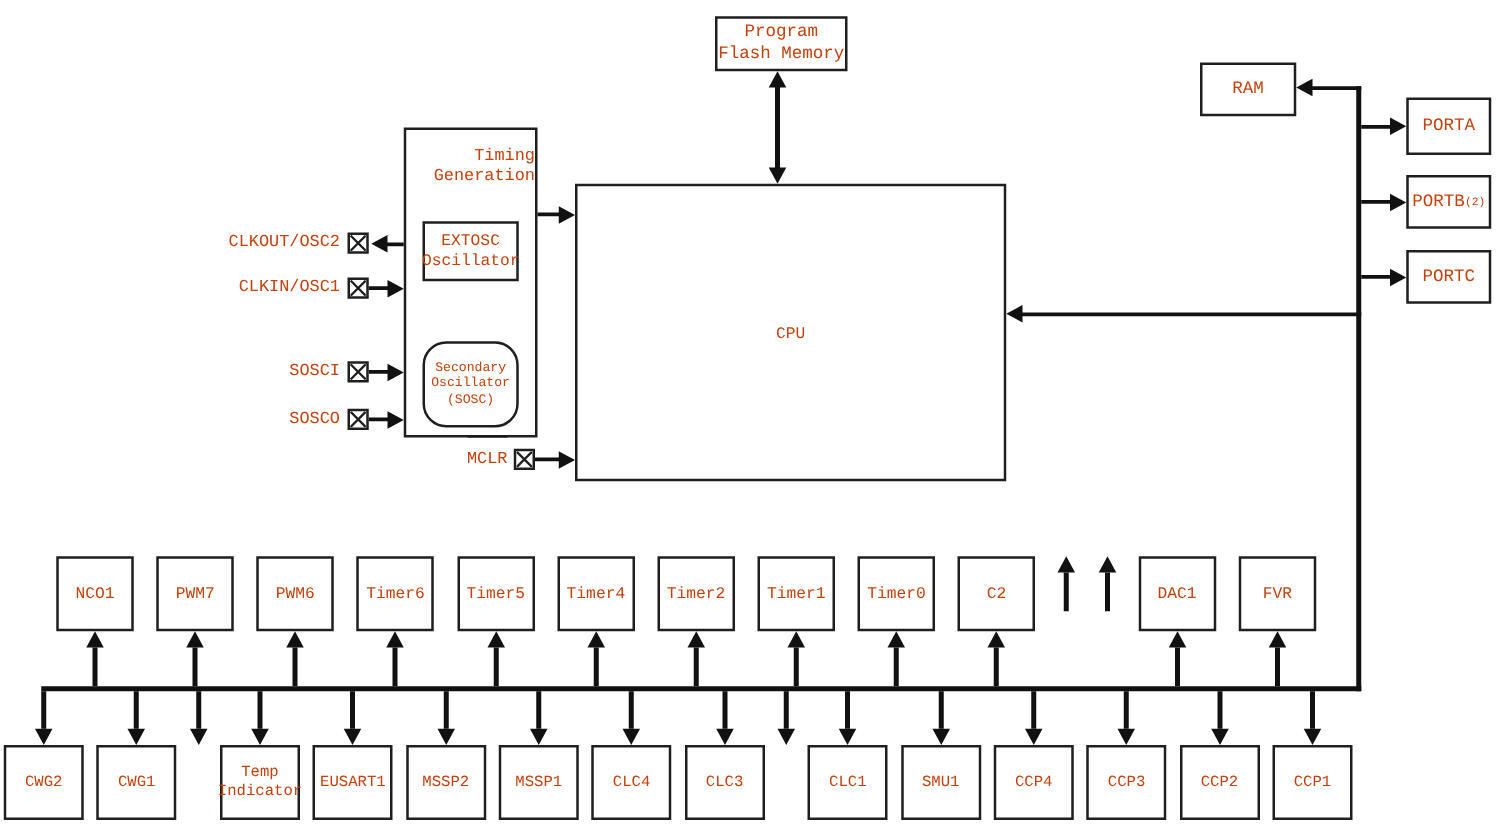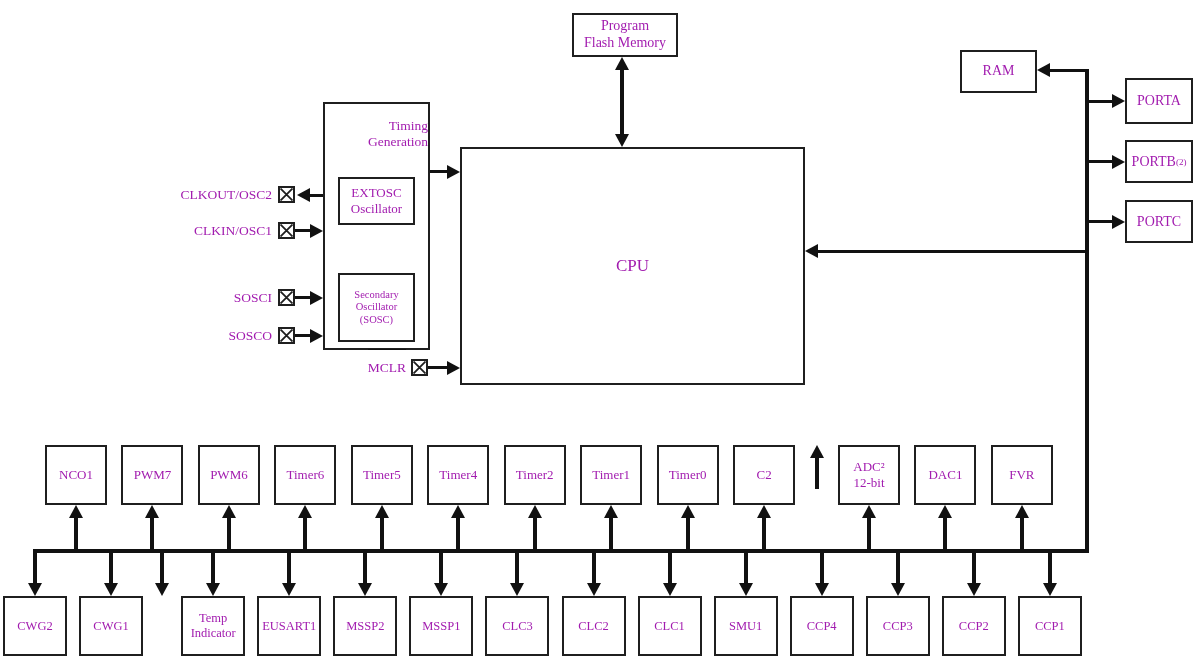--- a/index.html
+++ b/index.html
@@ -1,18 +1,18 @@
 <!DOCTYPE html>
 <html><head>
 <meta charset="utf-8">
 <style>
   html,body{margin:0;padding:0;background:#fff;}
   .canvas{
     position:relative;width:1200px;height:661px;background:#fff;overflow:hidden;
-    font-family:Liberation Serif, serif;color:#a21caf;
+    font-family:Liberation Mono, monospace;color:#c2410c;
   }
   
   .dbox{
     position:absolute;box-sizing:border-box;border:2px solid #1f1f1f;background:#fff;
     display:flex;align-items:center;justify-content:center;text-align:center;
   }
   .box-label{white-space:pre-line;line-height:1.2;}
   
   .hline{position:absolute;height:3px;background:#111;}
   .vline{position:absolute;width:3px;background:#111;}
@@ -44,21 +44,21 @@
   .pbox-bot{width:64px;height:60px;font-size:12.5px;}
   .arr{display:flex;flex-direction:column;align-items:center;}
   .arr .stem{width:4px;flex:1;background:#111;}
   .arr .head-u{width:0;height:0;border-left:7px solid transparent;border-right:7px solid transparent;border-bottom:13px solid #111;}
   .arr .head-d{width:0;height:0;border-left:7px solid transparent;border-right:7px solid transparent;border-top:13px solid #111;}
   .arr-up{height:44px;}
   .arr-down{height:43px;}
   sup.note{font-size:9px;vertical-align:super;line-height:0;}
   .fs14{font-size:14px;}
   .fs13{font-size:13px;}
-  .fs17{font-size:17px;}
+  .fs17{font-size:13px;}
   .fs10{font-size:10.5px;}
 </style>
 </head>
 <body>
 
 <div class="canvas">
 
   <div class="dbox fs14" style="left:572px;top:13px;width:106px;height:44px;">
     <span class="box-label">Program
 Flash Memory</span>
@@ -105,21 +105,21 @@
   <div class="hline" style="left:817px;top:250px;width:272px;"></div>
 
   <div class="dbox" style="left:323px;top:102px;width:107px;height:248px;align-items:flex-start;">
     <div class="timing-title box-label">Timing
 Generation</div>
   </div>
   <div class="dbox fs13" style="left:338px;top:177px;width:77px;height:48px;">
     <span class="box-label">EXTOSC
 Oscillator</span>
   </div>
-  <div class="dbox fs10" style="left:338px;top:273px;width:77px;height:69px;">
+  <div class="dbox fs10" style="left:338px;top:273px;width:77px;height:69px;border-radius:19px;">
     <span class="box-label">Secondary
 Oscillator
 (SOSC)</span>
   </div>
 
   <div class="hline" style="left:430px;top:170px;width:19px;"></div>
   <div class="tri r" style="left:447px;top:165px;"></div>
 
   <div class="pin-label" style="top:186px;">CLKOUT/OSC2</div>
   <div class="pin-sym" style="left:278px;top:186px;">
@@ -274,24 +274,20 @@
       </div>
 
       <div class="cell">
         <div class="arr arr-up">
           <div class="head-u"></div>
           <div class="stem"></div>
         </div>
       </div>
 
       <div class="cell">
-        <div class="pbox pbox-mid">
-          <span class="box-label">ADC²
-12-bit</span>
-        </div>
         <div class="arr arr-up">
           <div class="head-u"></div>
           <div class="stem"></div>
         </div>
       </div>
 
       <div class="cell">
         <div class="pbox pbox-mid">
           <span class="box-label">DAC1</span>
         </div>
@@ -375,39 +371,45 @@
       <div class="cell">
         <div class="arr arr-down">
           <div class="stem"></div>
           <div class="head-d"></div>
         </div>
         <div class="pbox pbox-bot">
           <span class="box-label">MSSP1</span>
         </div>
       </div>
 
+      <div class="cell">
+        <div class="arr arr-down">
+          <div class="stem"></div>
+          <div class="head-d"></div>
+        </div>
+        <div class="pbox pbox-bot">
+          <span class="box-label">CLC4</span>
+        </div>
+      </div>
 
       <div class="cell">
         <div class="arr arr-down">
           <div class="stem"></div>
           <div class="head-d"></div>
         </div>
         <div class="pbox pbox-bot">
           <span class="box-label">CLC3</span>
         </div>
       </div>
 
       <div class="cell">
         <div class="arr arr-down">
           <div class="stem"></div>
           <div class="head-d"></div>
         </div>
-        <div class="pbox pbox-bot">
-          <span class="box-label">CLC2</span>
-        </div>
       </div>
 
       <div class="cell">
         <div class="arr arr-down">
           <div class="stem"></div>
           <div class="head-d"></div>
         </div>
         <div class="pbox pbox-bot">
           <span class="box-label">CLC1</span>
         </div>

